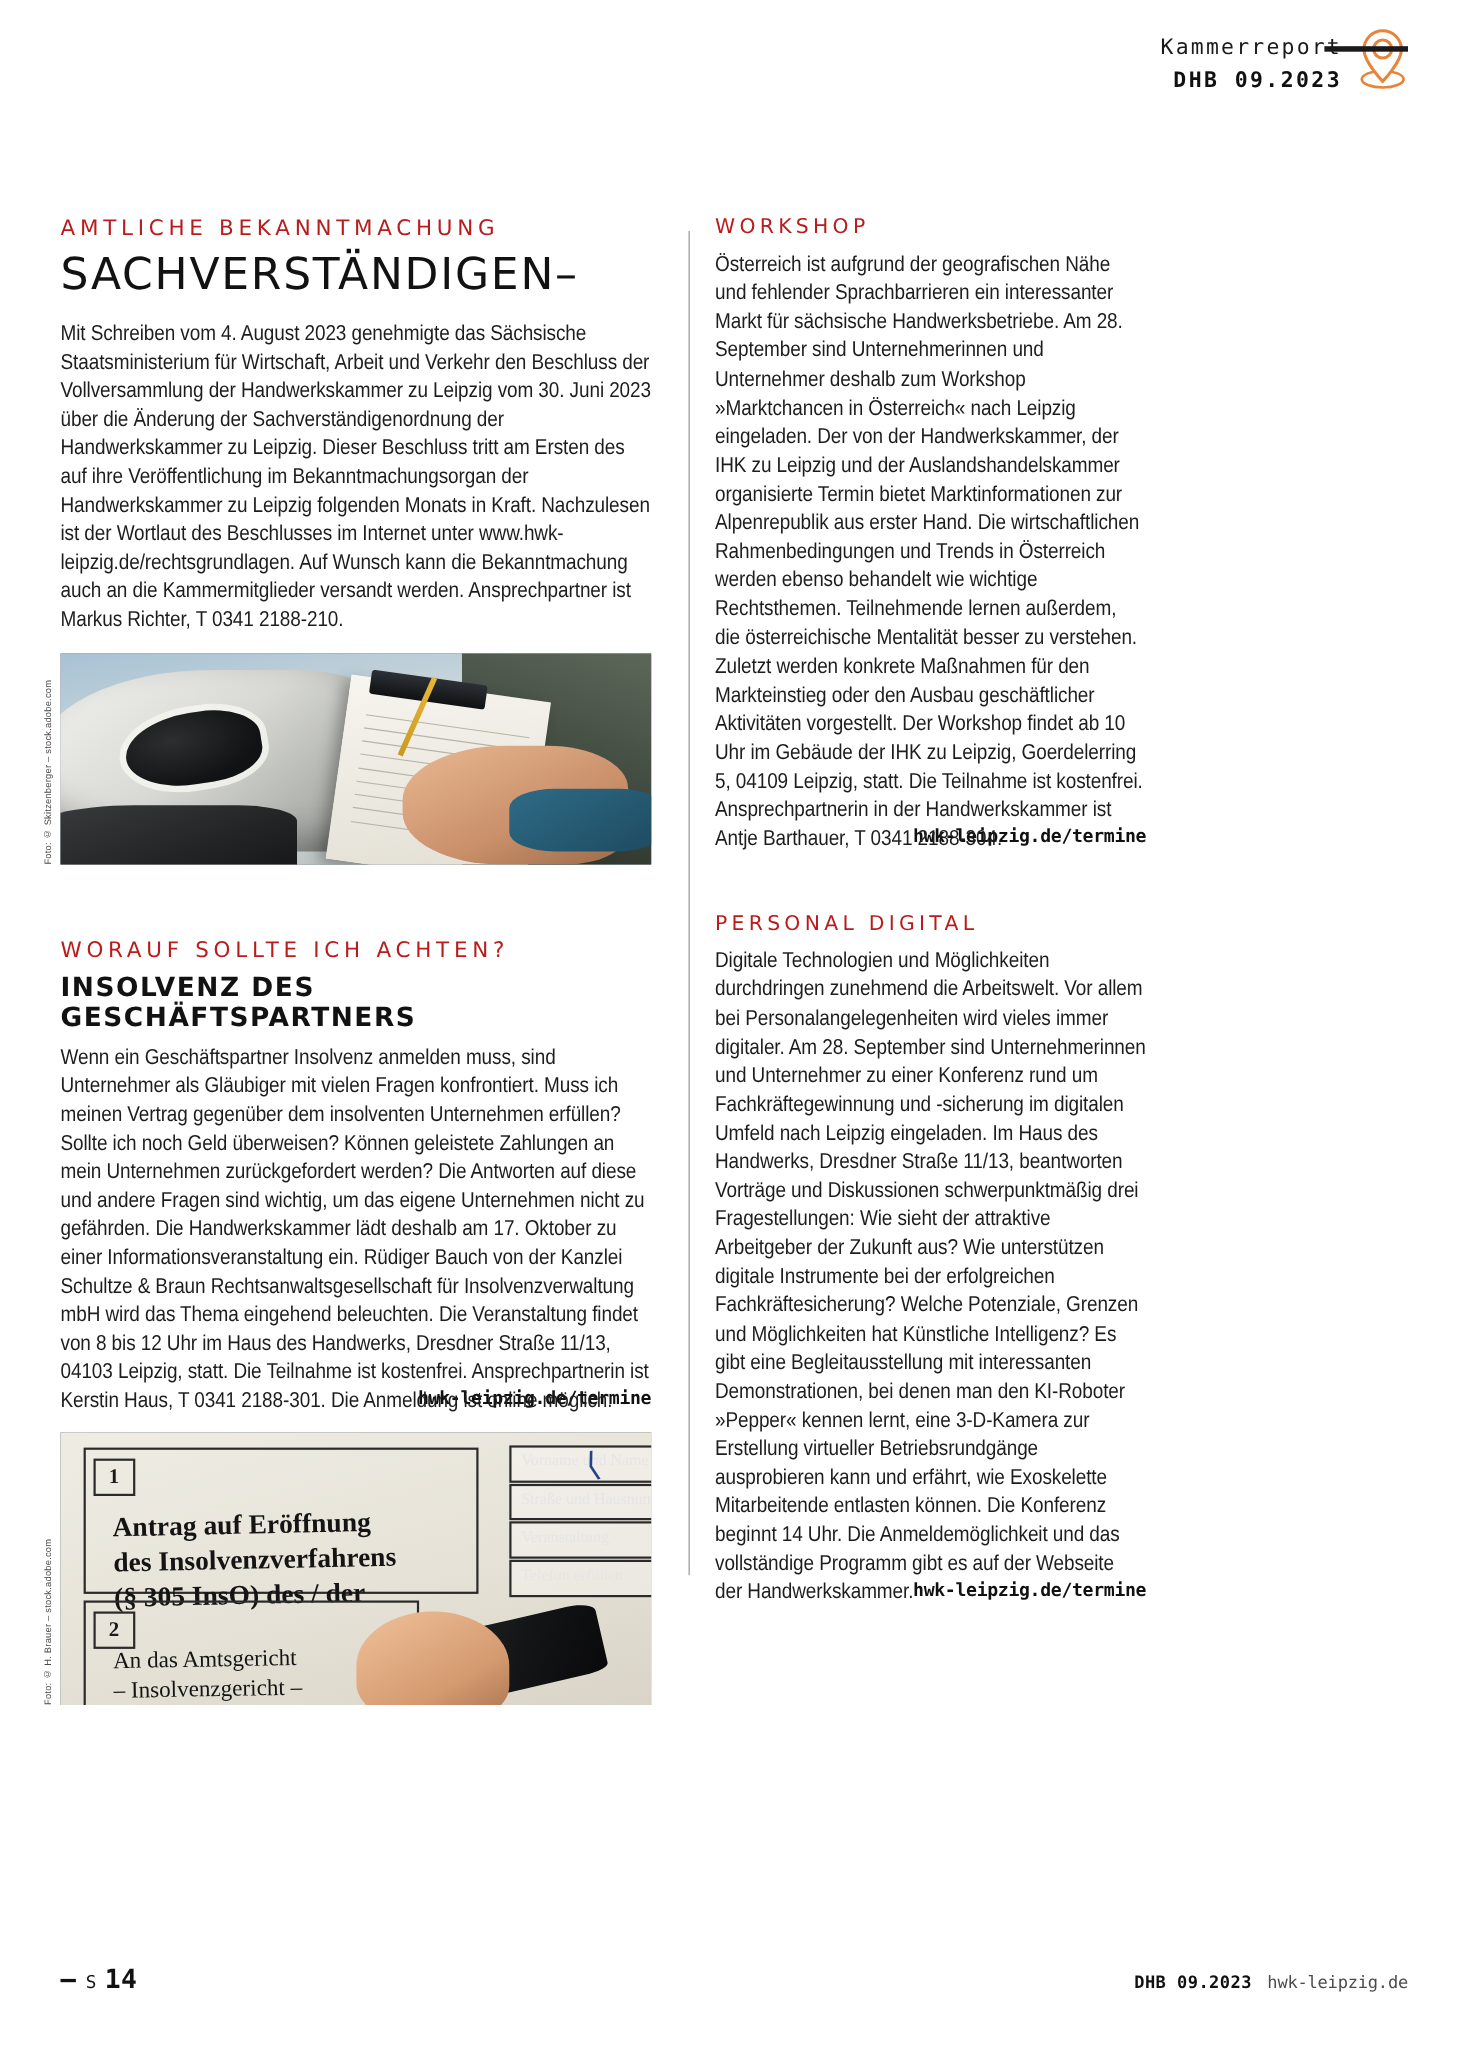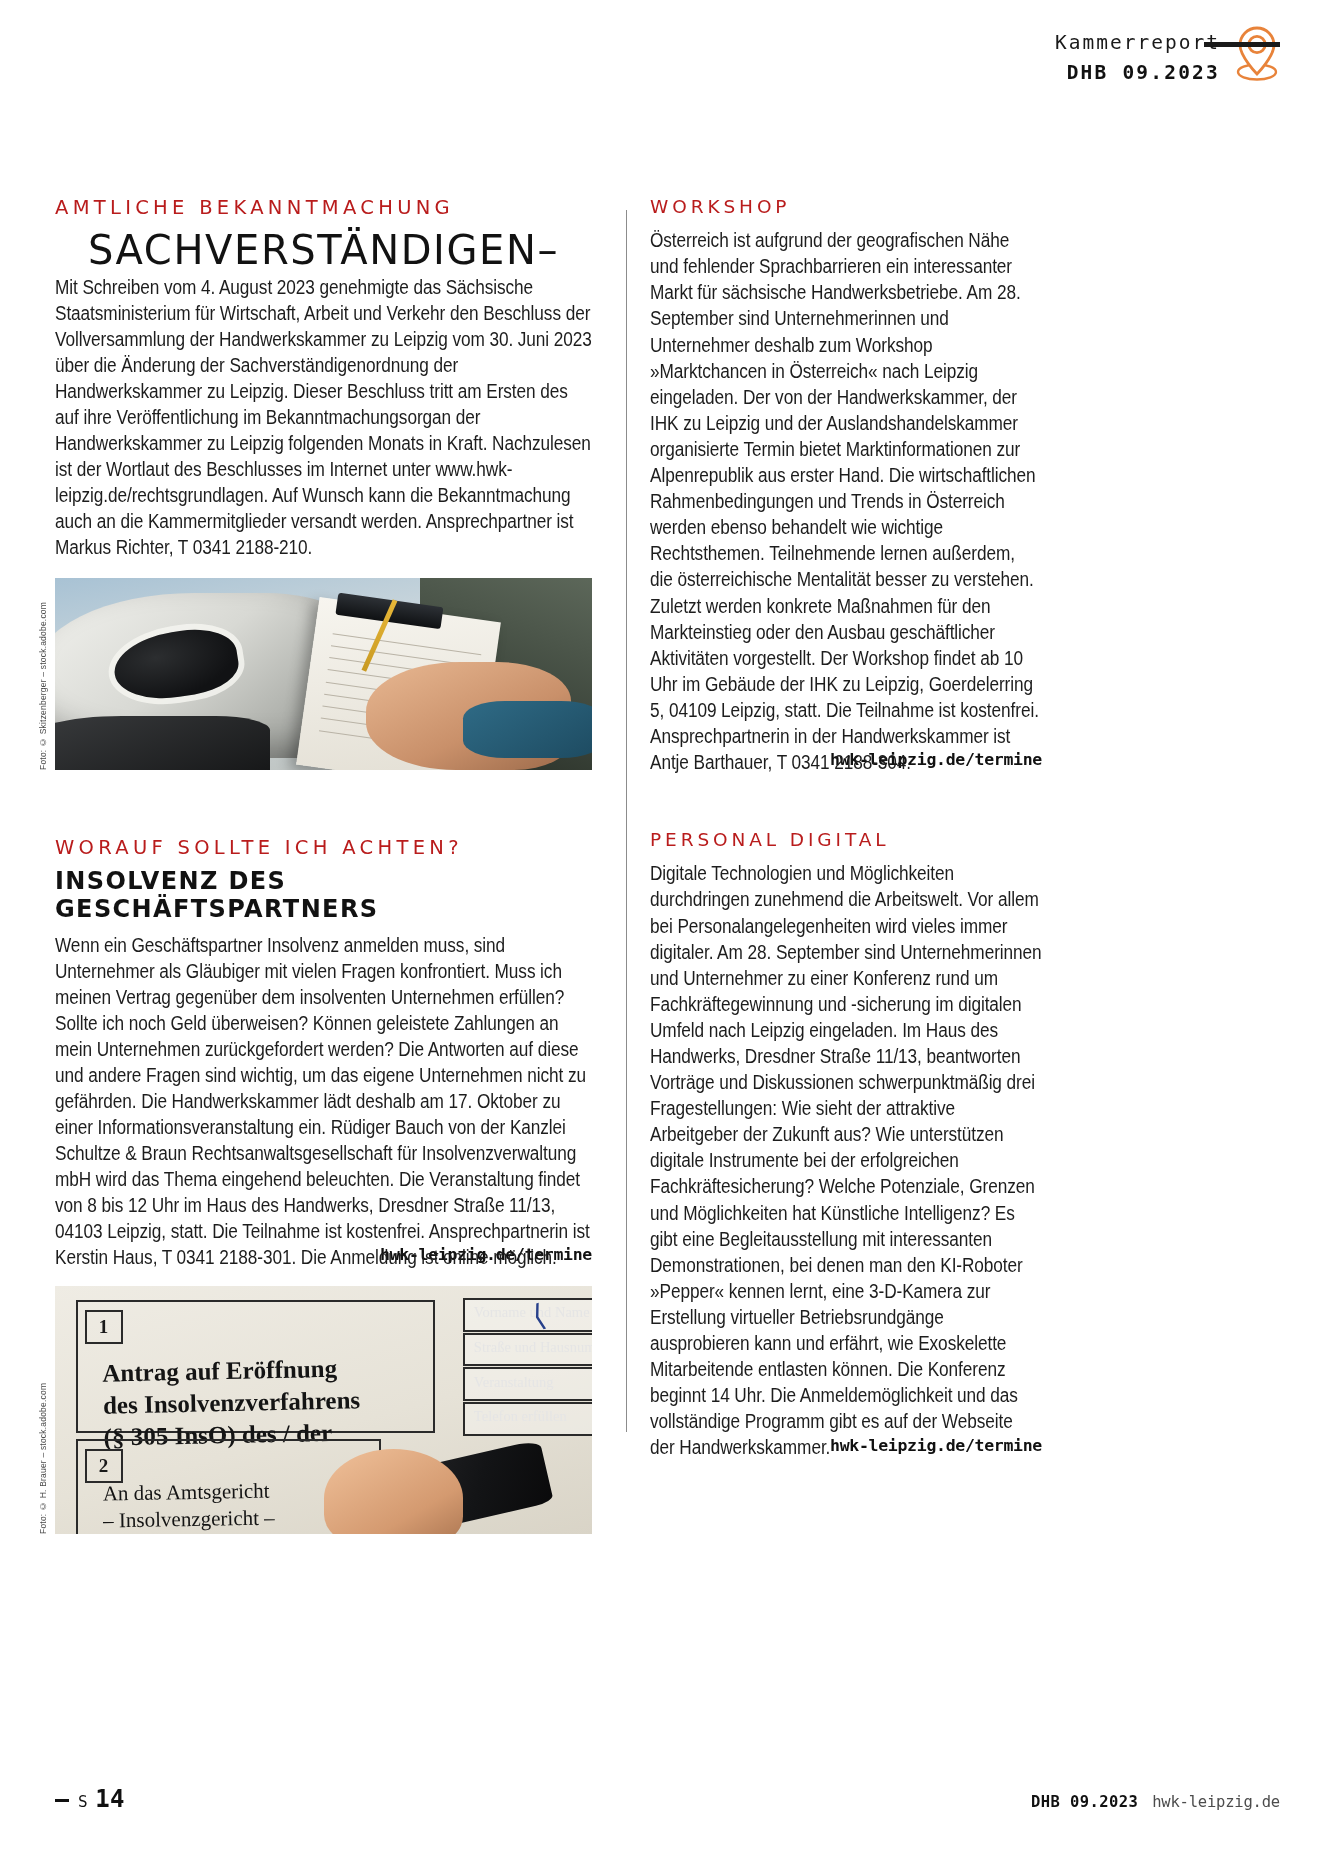--- a/index.html
+++ b/index.html
@@ -117,23 +117,22 @@
     letter-spacing: 3.9px;
   }
 
   .headline-xl {
     font-family: "DejaVu Sans", sans-serif;
     font-size: 40px;
     letter-spacing: 1.6px;
     font-weight: 400;
     line-height: 1.14;
     color: #121212;
-    margin: 0 0 0 0;
+    margin: 0 0 16px 0;
     text-transform: uppercase;
-    text-align: center;
   }
 
   .headline-bold {
     font-family: "DejaVu Sans", sans-serif;
     font-size: 24px;
     letter-spacing: 1.4px;
     font-weight: 700;
     line-height: 1.15;
     color: #121212;
     margin: 0 0 8px 0;

